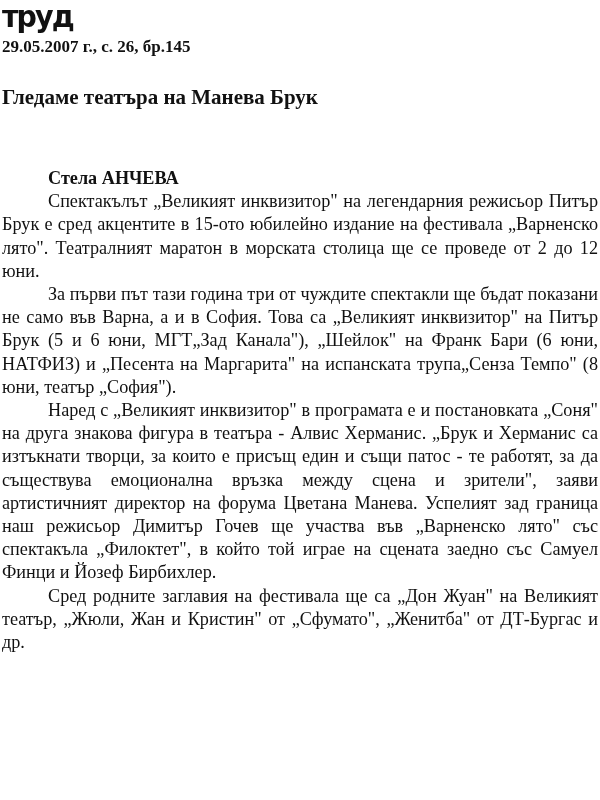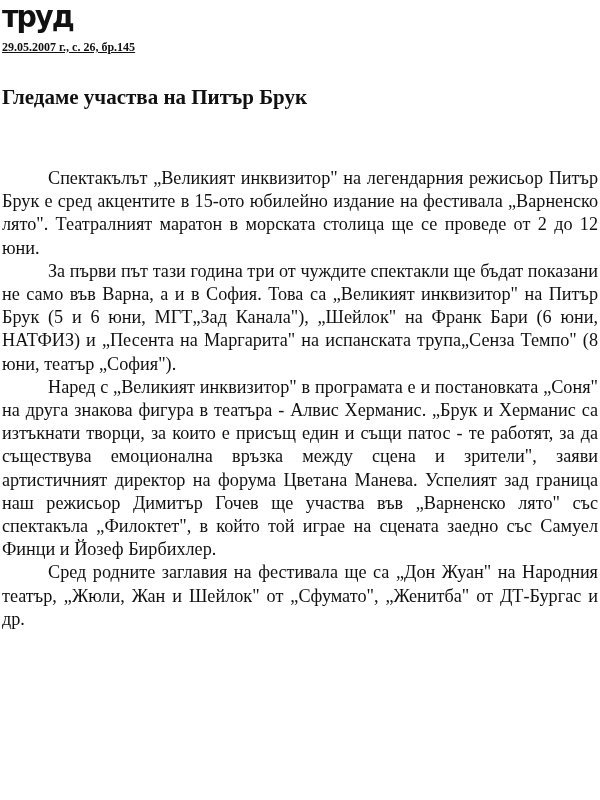--- a/index.html
+++ b/index.html
@@ -26,24 +26,23 @@
       line-height: 30px;
       color: #111;
       transform: scaleX(0.95);
       transform-origin: left top;
     }
     .source-line {
       position: absolute;
       left: 2px;
       top: 38px;
       font-weight: bold;
-      font-size: 12px;
+      font-size: 17px;
       line-height: 18px;
       white-space: nowrap;
-      text-decoration: underline;
     }
     .headline {
       position: absolute;
       left: 2px;
       top: 84px;
       font-weight: bold;
       font-size: 21px;
       line-height: 26px;
       white-space: nowrap;
       margin: 0;
@@ -69,21 +68,22 @@
     .gap {
       height: 23px;
     }
   </style>
 </head>
 <body>
 
 <div class="logo">труд</div>
 <div class="source-line">29.05.2007 г., с. 26, бр.145</div>
 
-<h1 class="headline">Гледаме участва на Питър Брук</h1>
+<h1 class="headline">Гледаме театъра на Манева Брук</h1>
 
 <div class="article">
+  <p class="author">Стела АНЧЕВА</p>
   <p class="para">Спектакълът „Великият инквизитор" на легендарния режисьор Питър Брук е сред акцентите в 15-ото юбилейно издание на фестивала „Варненско лято". Театралният маратон в морската столица ще се проведе от 2 до 12 юни.</p>
   <p class="para">За първи път тази година три от чуждите спектакли ще бъдат показани не само във Варна, а и в София. Това са „Великият инквизитор" на Питър Брук (5 и 6 юни, МГТ„Зад Канала"), „Шейлок" на Франк Бари (6 юни, НАТФИЗ) и „Песента на Маргарита" на испанската трупа„Сенза Темпо" (8 юни, театър „София").</p>
   <p class="para">Наред с „Великият инквизитор" в програмата е и постановката „Соня" на друга знакова фигура в театъра - Алвис Херманис. „Брук и Херманис са изтъкнати творци, за които е присъщ един и същи патос - те работят, за да съществува емоционална връзка между сцена и зрители", заяви артистичният директор на форума Цветана Манева. Успелият зад граница наш режисьор Димитър Гочев ще участва във „Варненско лято" със спектакъла „Филоктет", в който той играе на сцената заедно със Самуел Финци и Йозеф Бирбихлер.</p>
-  <p class="para">Сред родните заглавия на фестивала ще са „Дон Жуан" на Народния театър, „Жюли, Жан и Шейлок" от „Сфумато", „Женитба" от ДТ-Бургас и др.</p>
+  <p class="para">Сред родните заглавия на фестивала ще са „Дон Жуан" на Великият театър, „Жюли, Жан и Кристин" от „Сфумато", „Женитба" от ДТ-Бургас и др.</p>
   <div class="gap"></div>
 </div>
 
 </body></html>

